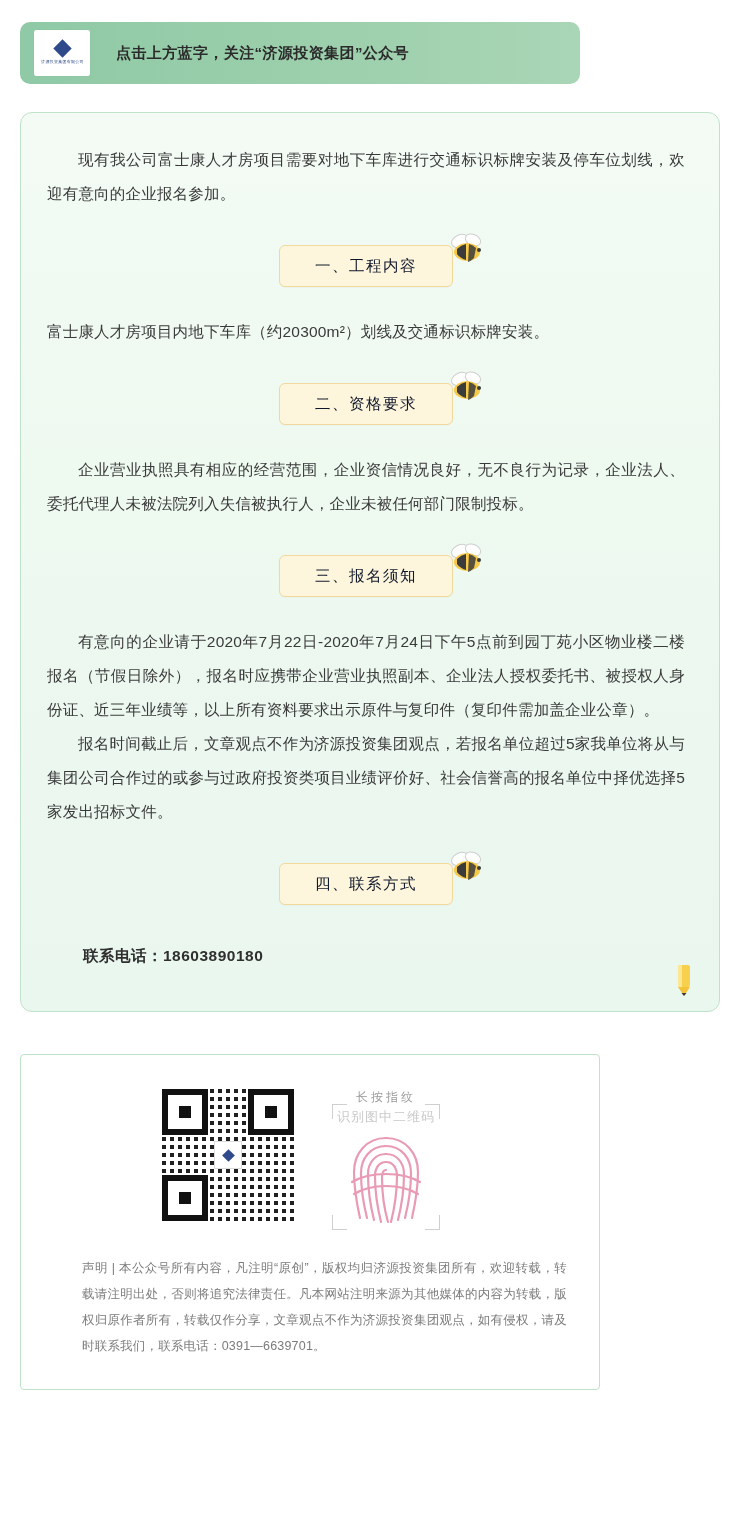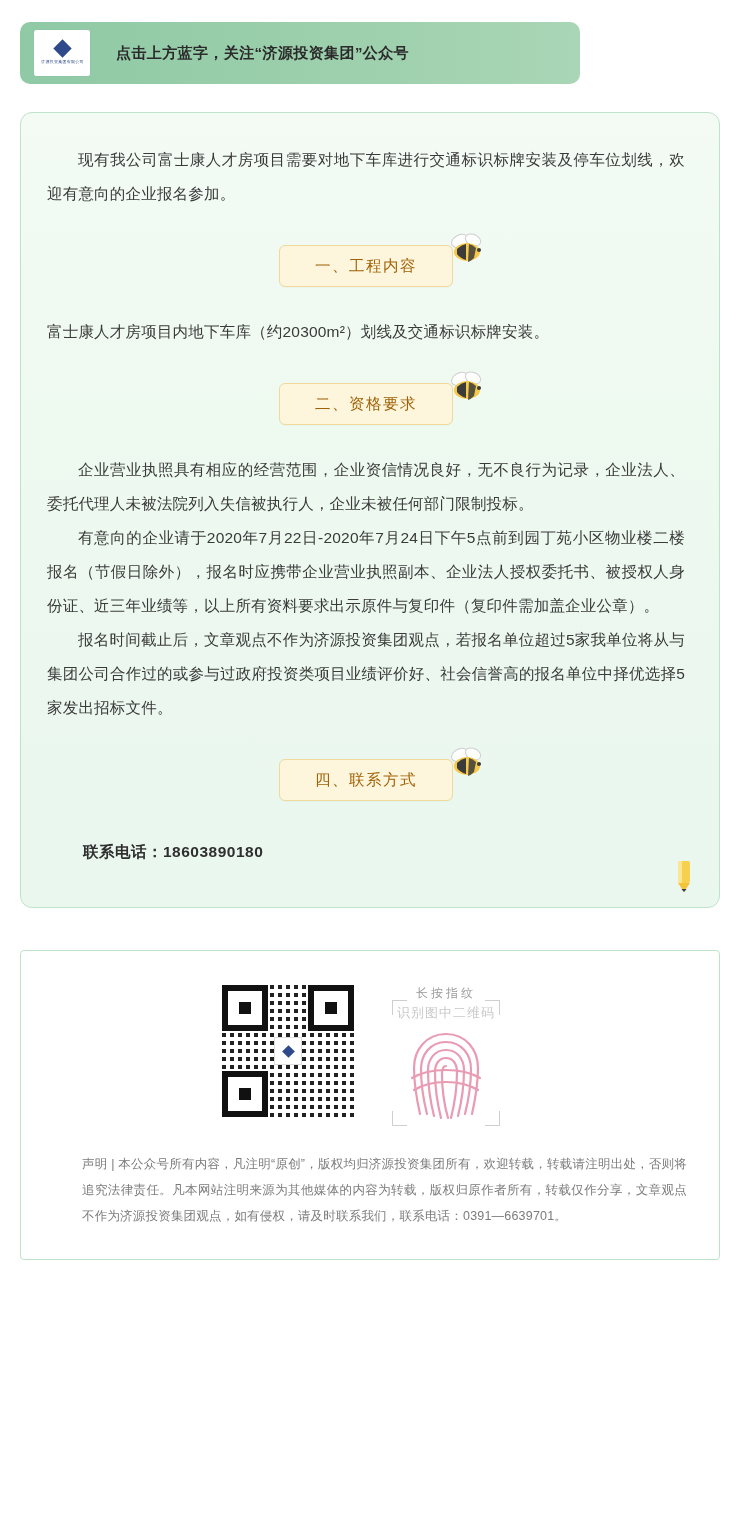--- a/index.html
+++ b/index.html
@@ -98,21 +98,21 @@
   .pill {
     width: 172px;
     height: 40px;
     background: #fdf6dd;
     border: 1px solid #f0d99a;
     border-radius: 6px;
     display: flex;
     align-items: center;
     justify-content: center;
     font-size: 15.5px;
-    color: #a16207;
+    color: #0f172a;
     letter-spacing: 1.5px;
     box-shadow: 0 1px 0 rgba(0,0,0,.02);
     text-align: right;
   }
   .bee {
     position: absolute;
     right: 196px;
     top: -14px;
     width: 46px;
     height: 34px;
@@ -139,21 +139,21 @@
   }
 
   
   .footer {
     margin: 42px 20px 24px 20px;
     border: 1px solid #bfe3c9;
     border-radius: 4px;
     background: #ffffff;
     padding: 34px 32px 30px 26px;
     box-sizing: border-box;
-    width: 700px;
+    width: 580px;
     position: relative;
   }
   .qr-row {
     display: flex;
     align-items: flex-start;
     justify-content: center;
     gap: 26px;
     margin-bottom: 34px;
   }
   .qr {
@@ -291,20 +291,33 @@
           <ellipse cx="24" cy="21" rx="13" ry="9" fill="#f7c948"></ellipse>
           <path d="M14 18 q4 -4 9 -5 l0 16 q-6 -2 -9 -6 z" fill="#3b3b3b"></path>
           <path d="M26 13 q4 1 7 4 l-2 10 q-3 3 -6 4 z" fill="#3b3b3b" opacity="0.85"></path>
           <circle cx="36" cy="19" r="2" fill="#3b3b3b"></circle>
         </g>
       </svg>
       <div class="pill">二、资格要求</div>
     </div>
     <div class="para indent">企业营业执照具有相应的经营范围，企业资信情况良好，无不良行为记录，企业法人、委托代理人未被法院列入失信被执行人，企业未被任何部门限制投标。</div>
 
+    <div class="section-head">
+      <svg class="bee" viewBox="0 0 46 34">
+        <g>
+          <ellipse cx="17" cy="10" rx="9" ry="6" fill="#ffffff" stroke="#cccccc" stroke-width="1" opacity="0.95" transform="rotate(-25 17 10)"></ellipse>
+          <ellipse cx="30" cy="9" rx="8" ry="5.5" fill="#ffffff" stroke="#cccccc" stroke-width="1" opacity="0.95" transform="rotate(25 30 9)"></ellipse>
+          <ellipse cx="24" cy="21" rx="13" ry="9" fill="#f7c948"></ellipse>
+          <path d="M14 18 q4 -4 9 -5 l0 16 q-6 -2 -9 -6 z" fill="#3b3b3b"></path>
+          <path d="M26 13 q4 1 7 4 l-2 10 q-3 3 -6 4 z" fill="#3b3b3b" opacity="0.85"></path>
+          <circle cx="36" cy="19" r="2" fill="#3b3b3b"></circle>
+        </g>
+      </svg>
+      <div class="pill">三、报名须知</div>
+    </div>
     <div class="para indent">有意向的企业请于2020年7月22日-2020年7月24日下午5点前到园丁苑小区物业楼二楼报名（节假日除外），报名时应携带企业营业执照副本、企业法人授权委托书、被授权人身份证、近三年业绩等，以上所有资料要求出示原件与复印件（复印件需加盖企业公章）。</div>
     <div class="para indent">报名时间截止后，文章观点不作为济源投资集团观点，若报名单位超过5家我单位将从与集团公司合作过的或参与过政府投资类项目业绩评价好、社会信誉高的报名单位中择优选择5家发出招标文件。</div>
 
     <div class="section-head">
       <svg class="bee" viewBox="0 0 46 34">
         <g>
           <ellipse cx="17" cy="10" rx="9" ry="6" fill="#ffffff" stroke="#cccccc" stroke-width="1" opacity="0.95" transform="rotate(-25 17 10)"></ellipse>
           <ellipse cx="30" cy="9" rx="8" ry="5.5" fill="#ffffff" stroke="#cccccc" stroke-width="1" opacity="0.95" transform="rotate(25 30 9)"></ellipse>
           <ellipse cx="24" cy="21" rx="13" ry="9" fill="#f7c948"></ellipse>
           <path d="M14 18 q4 -4 9 -5 l0 16 q-6 -2 -9 -6 z" fill="#3b3b3b"></path>

